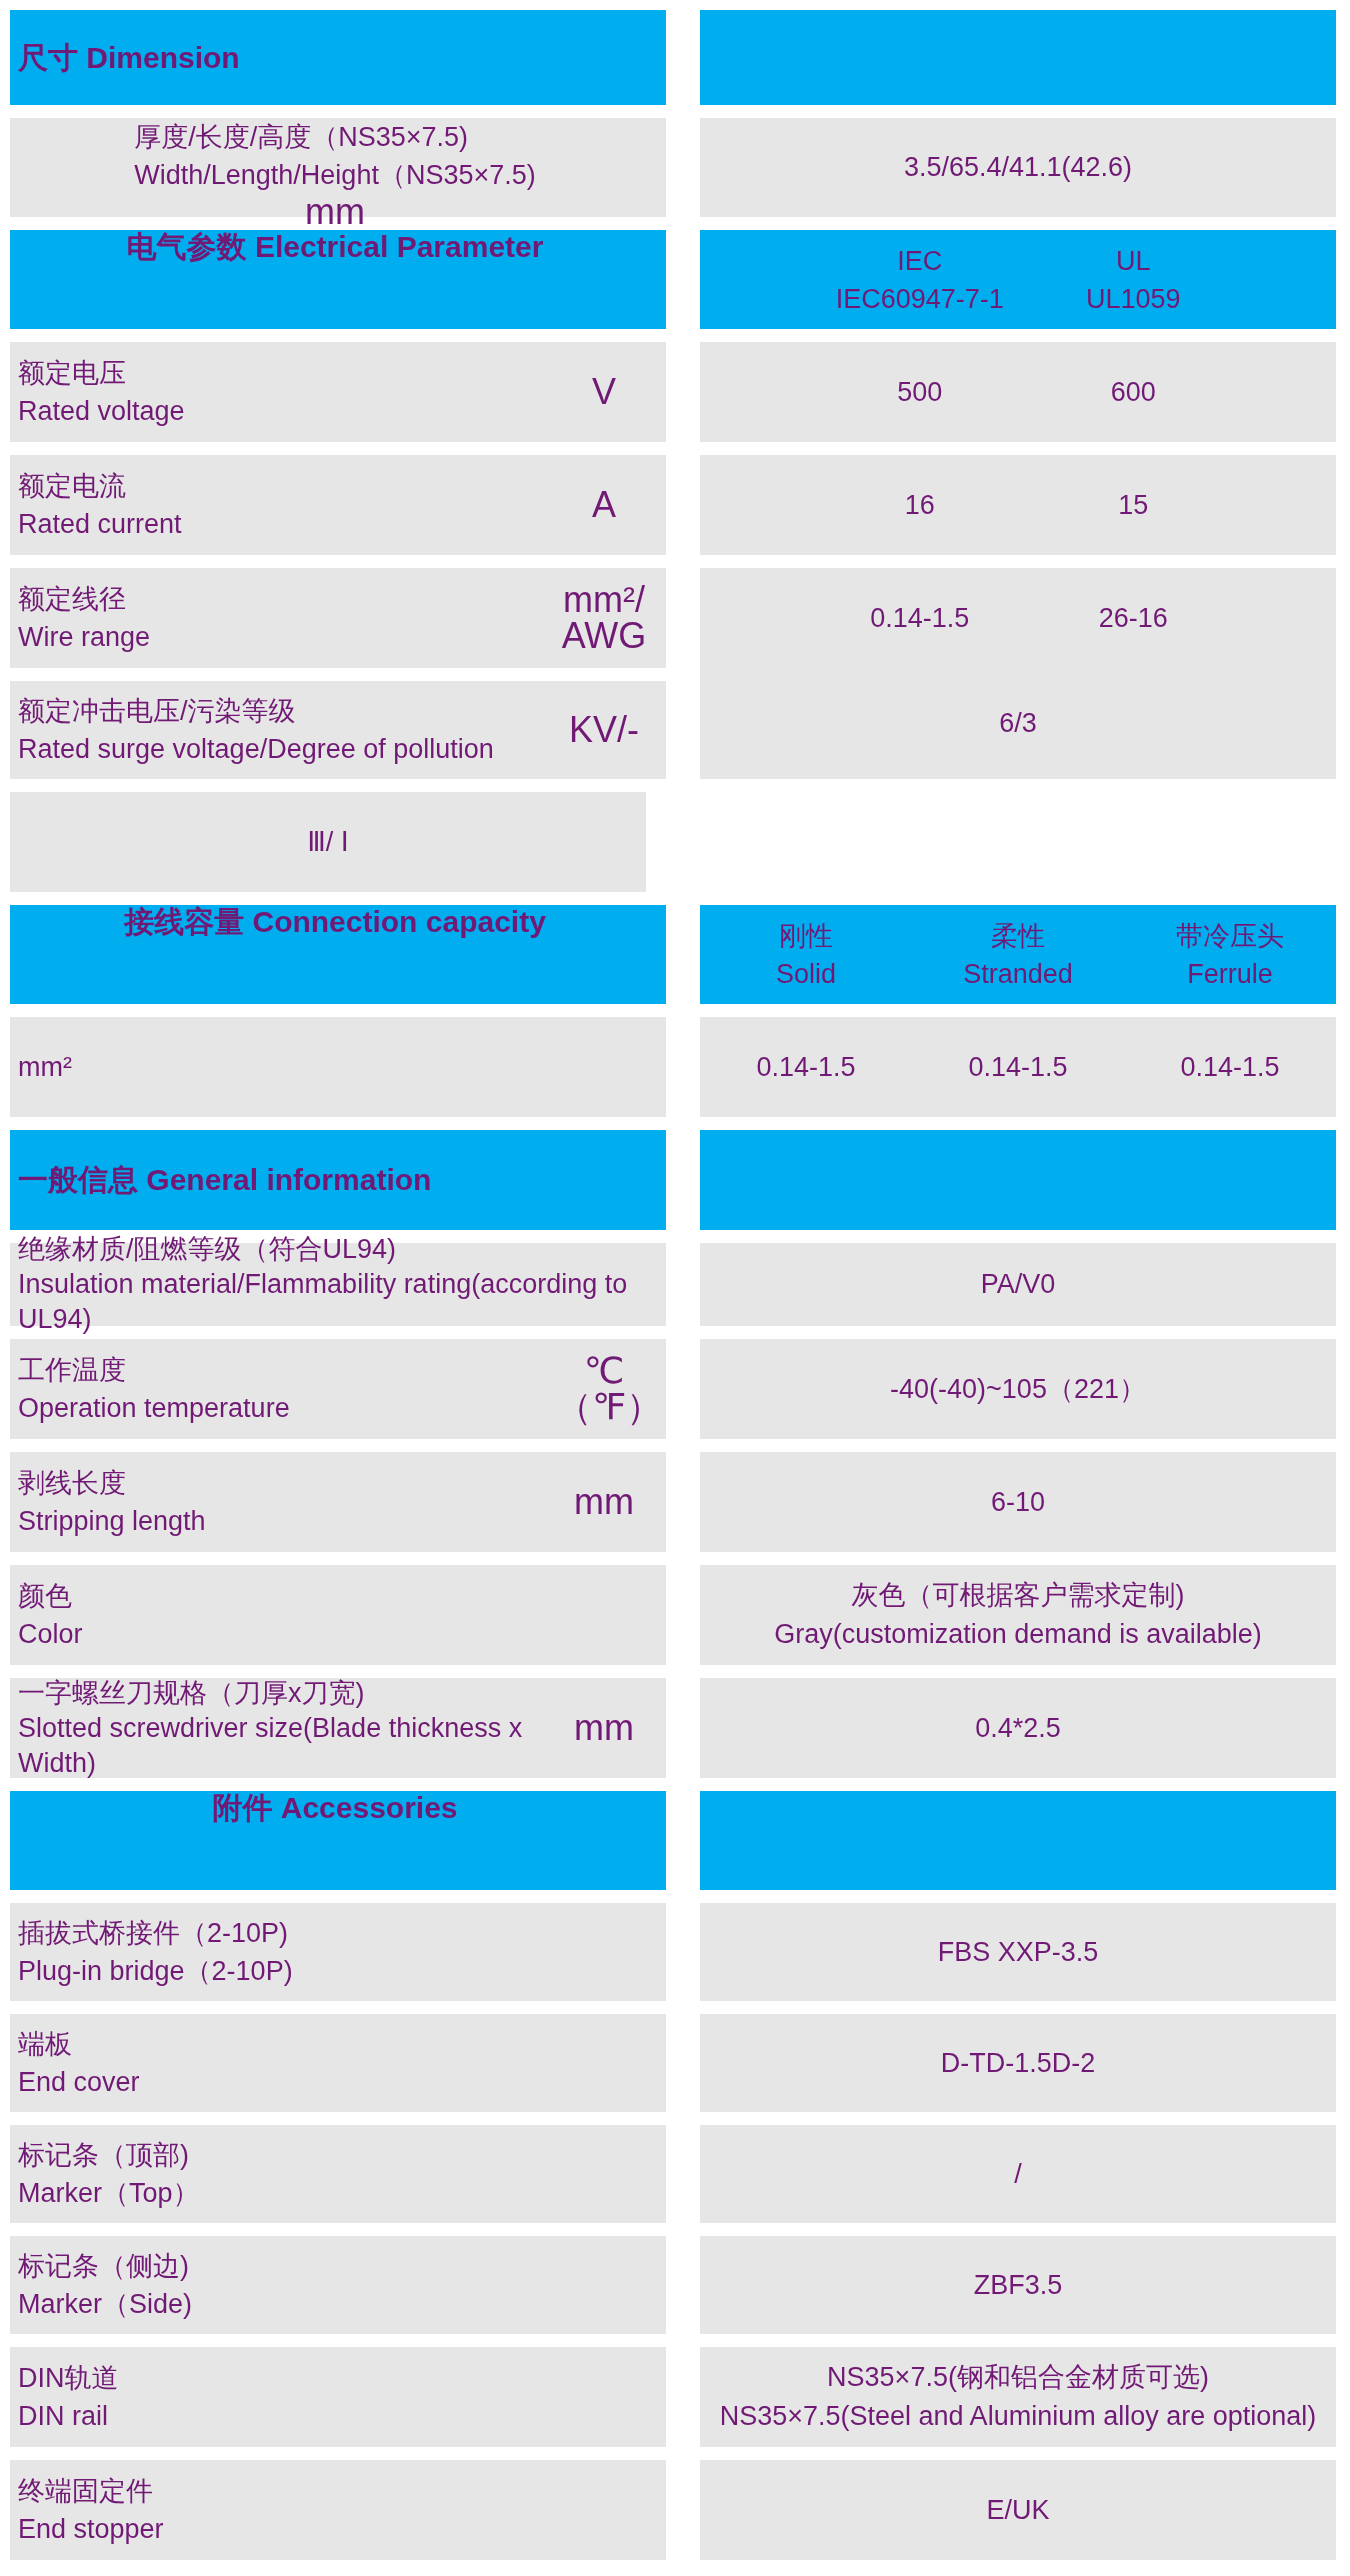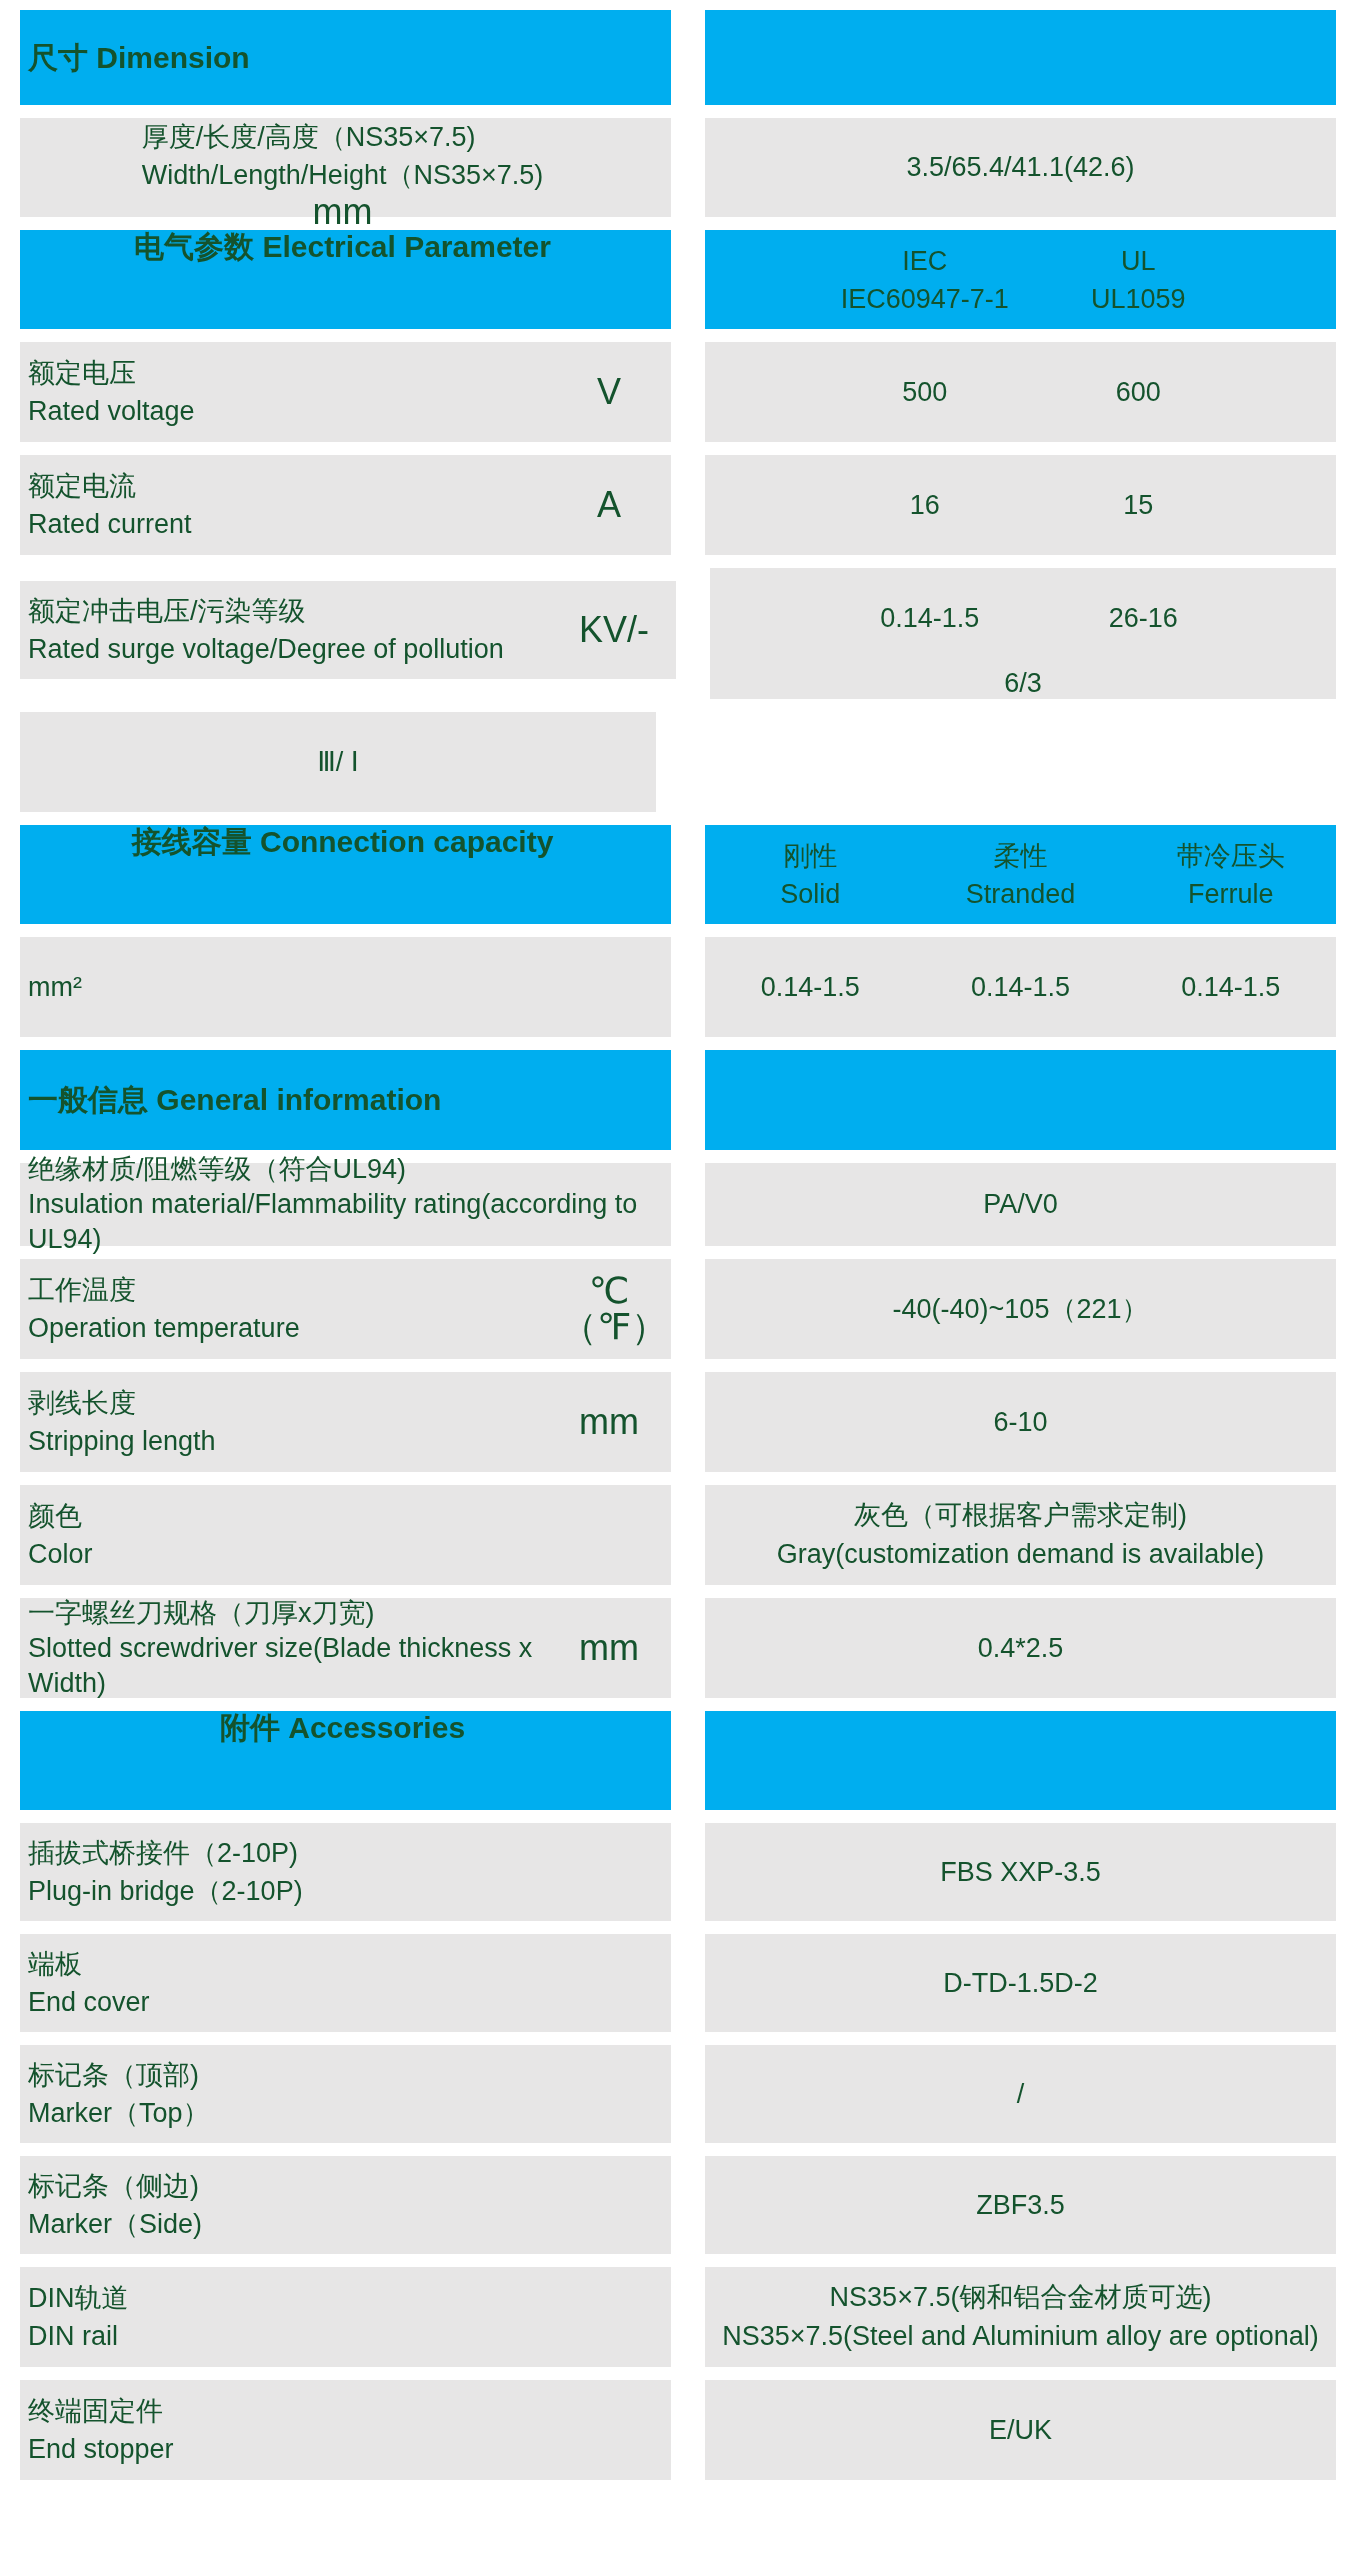--- a/index.html
+++ b/index.html
@@ -1,23 +1,23 @@
 <!DOCTYPE html>
 <html style="--accent: #00AEEF; --rowbg: #E7E6E6;"><head>
 <meta charset="utf-8">
 <style>
   html,body{margin:0;padding:0;background:#ffffff;}
   .sheet{
     position:relative;
     width:1350px;height:2576px;
     box-sizing:border-box;
-    padding:10px 14px 0 20px;
+    padding:10px 14px 0 10px;
     background:#ffffff;
     font-family:"Liberation Sans","DejaVu Sans",sans-serif;
-    color:#14532d;
+    color:#701a75;
     overflow:hidden;
   }
   .row{display:flex;margin-bottom:13px;}
   .cl{width:656px;margin-right:34px;box-sizing:border-box;}
   .cr{width:636px;box-sizing:border-box;}
   .gray{background:var(--rowbg,#E7E6E6);}
   .blue{background:var(--accent,#00AEEF);}
   .h95{height:95px;} .h98{height:98px;} .h99{height:99px;flex-direction:column;}
   .h100{height:100px;} .h104{height:83px;}
   
@@ -111,20 +111,27 @@
     <div class="cr gray h100">
       <div class="g2">
         <div>16</div>
         <div>15</div>
       </div>
     </div>
   </div>
 
   <div class="rowpair">
     <div class="pair-left">
+      <div class="cl gray h100">
+        <div class="lbl">
+          <div>额定线径</div>
+          <div>Wire range</div>
+        </div>
+        <div class="unit">mm²/AWG</div>
+      </div>
       <div class="gap"></div>
       <div class="cl gray h98">
         <div class="lbl">
           <div>额定冲击电压/污染等级</div>
           <div>Rated surge voltage/Degree of pollution</div>
         </div>
         <div class="unit">KV/-</div>
       </div>
     </div>
     <div class="pair-right gray">

